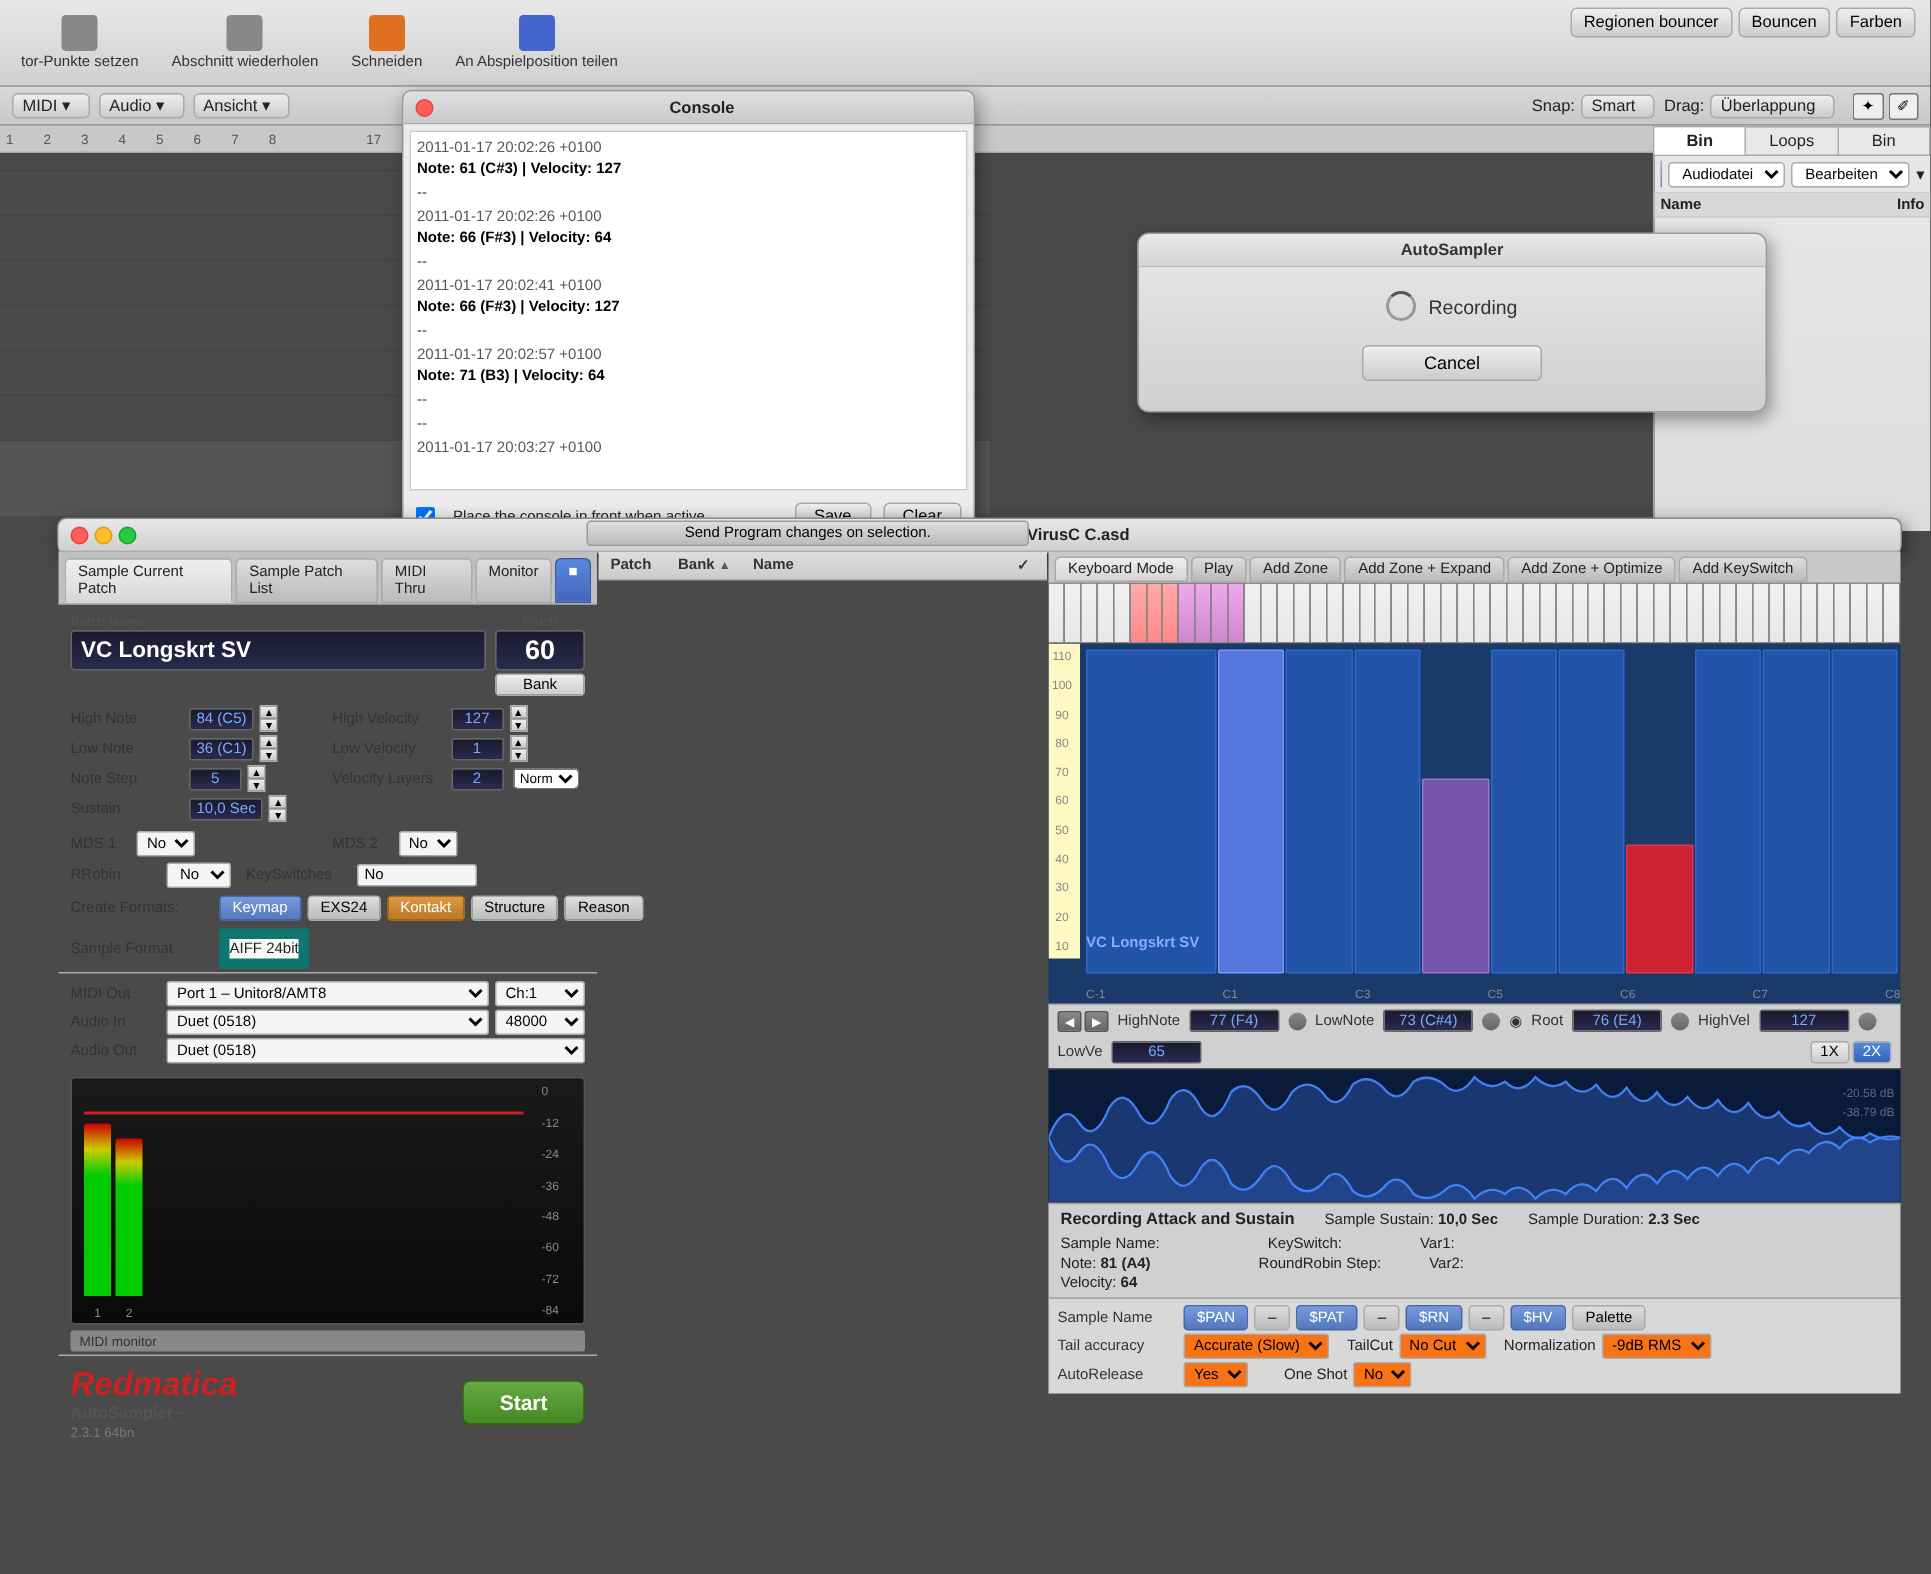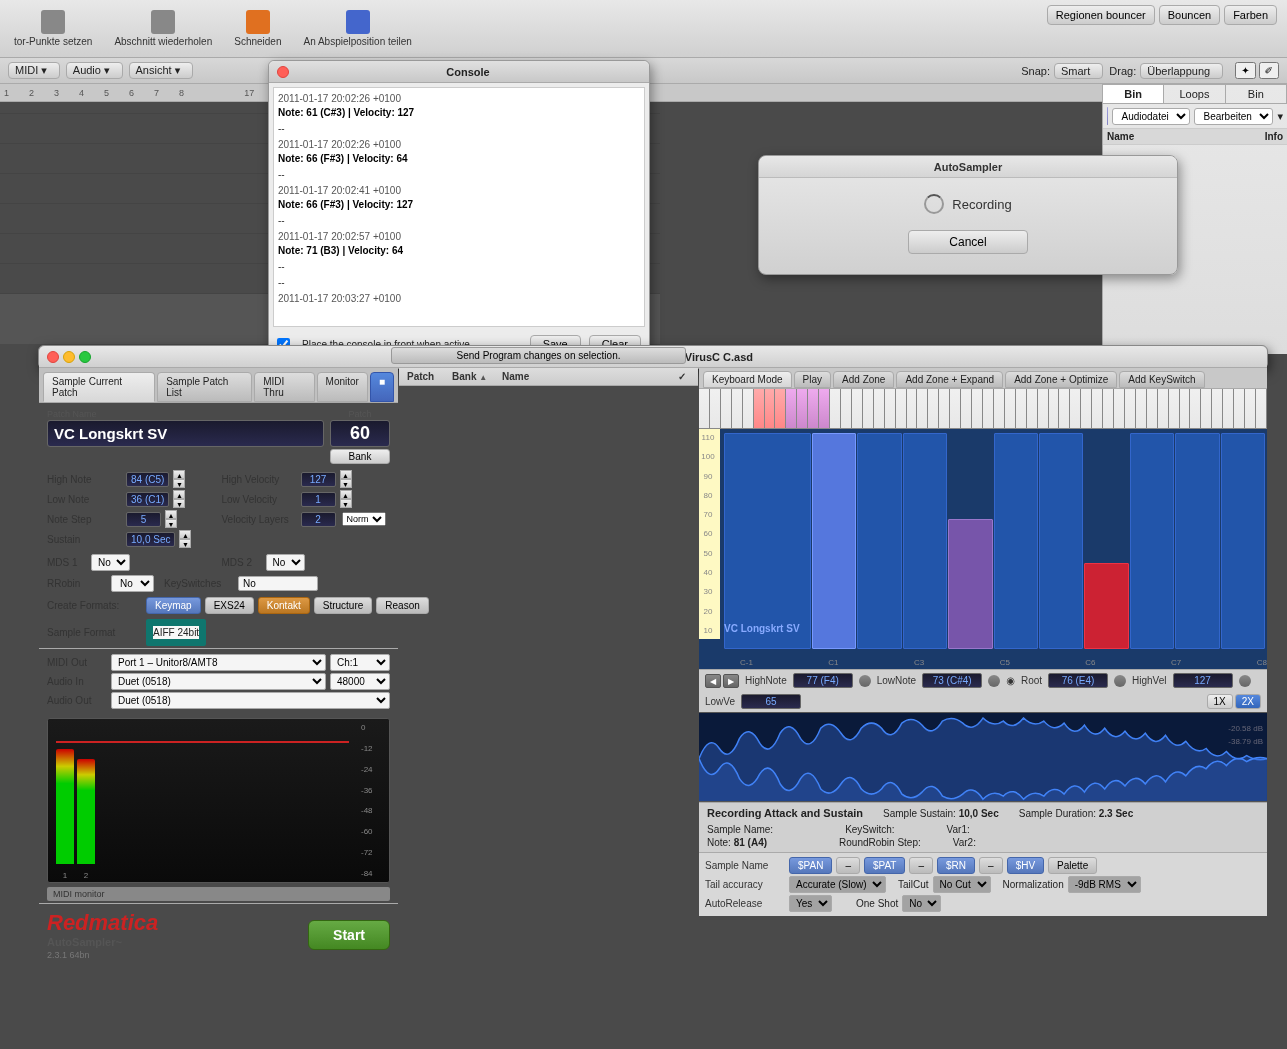--- a/index.html
+++ b/index.html
@@ -788,21 +788,21 @@
       padding: 4px 0;
       font-size: 8px;
       color: #888;
       text-align: center;
       padding-right: 3px;
       background: #fef9c3;
     }
     .km-x-labels {
       position: absolute;
       bottom: 2px;
-      left: 41px;
+      left: 25px;
       right: 0;
       display: flex;
       justify-content: space-between;
       font-size: 8px;
       color: #888;
     }
     .km-content {
       position: absolute;
       top: 4px;
       left: 25px;
@@ -938,21 +938,21 @@
     .bc-row {
       display: flex;
       align-items: center;
       padding: 1px 0;
       gap: 4px;
       flex-wrap: wrap;
     }
     .bc-label { font-size: 10px; color: #333; min-width: 80px; }
     .bc-select {
       font-size: 10px;
-      background: #a3a3a3;
+      background: #f97316;
       border: 1px solid #aaa;
       border-radius: 2px;
       padding: 1px 2px;
     }
     .bc-slider-track {
       flex: 1;
       height: 4px;
       background: #aaa;
       border-radius: 2px;
       position: relative;
@@ -1530,20 +1530,23 @@
       <div style="display:flex;gap:12px;margin-top:2px;flex-wrap:wrap;">
         <span style="font-size:10px;">Sample Name:</span>
         <span style="font-size:10px;margin-left:60px;">KeySwitch:</span>
         <span style="font-size:10px;margin-left:40px;">Var1:</span>
       </div>
       <div style="display:flex;gap:12px;margin-top:2px;flex-wrap:wrap;">
         <span style="font-size:10px;">Note: <strong>81 (A4)</strong></span>
         <span style="font-size:10px;margin-left:60px;">RoundRobin Step:</span>
         <span style="font-size:10px;margin-left:20px;">Var2:</span>
       </div>
+      <div style="display:flex;gap:12px;margin-top:2px;">
+        <span style="font-size:10px;">Velocity: <strong>64</strong></span>
+      </div>
     </div>
 
     <div class="bottom-controls">
       <div class="bc-row">
         <span class="bc-label">Sample Name</span>
         <button class="fmt-btn active">$PAN</button>
         <button class="fmt-btn">–</button>
         <button class="fmt-btn active">$PAT</button>
         <button class="fmt-btn">–</button>
         <button class="fmt-btn active">$RN</button>

